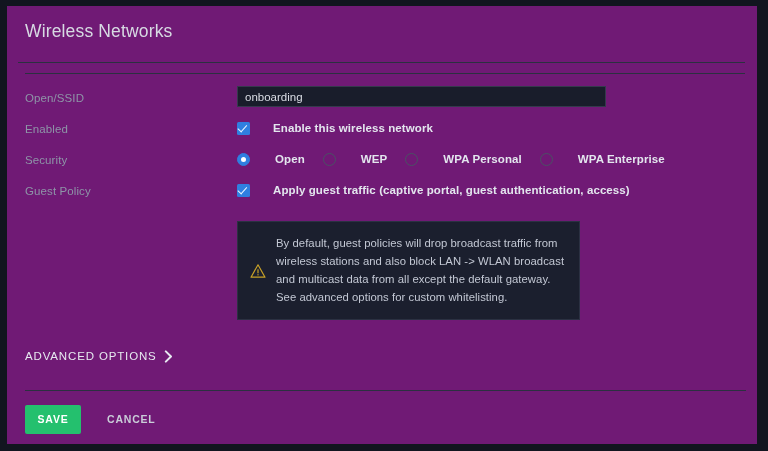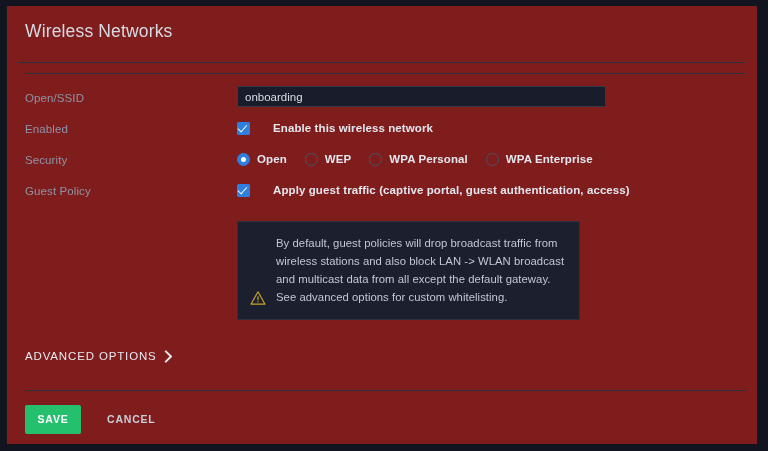--- a/index.html
+++ b/index.html
@@ -21,21 +21,21 @@
     left: 0; top: 0;
     width: 768px;
     height: 451px;
     background: #12151f;
     padding: 6px 11px 7px 7px;
   }
 
   .panel {
     width: 100%;
     height: 100%;
-    background: #7f1d1d;
+    background: #701a75;
     position: relative;
     overflow: hidden;
   }
 
   
   .panel-header {
     padding: 14px 20px 0 18px;
     height: 46px;
   }
   .panel-title {
@@ -132,20 +132,21 @@
     margin-left: 23px;
     letter-spacing: 0.1px;
     cursor: pointer;
   }
 
   
   .radio-item {
     display: flex;
     margin-right: 18px;
     cursor: pointer;
+    gap: 18px;
   }
   .radio {
     width: 13px;
     height: 13px;
     border-radius: 50%;
     border: 1.5px solid #4a5164;
     background: transparent;
     flex: 0 0 13px;
     position: relative;
   }
@@ -174,21 +175,21 @@
   
   .notice-wrap {
     padding: 11px 0 0 230px;
   }
   .notice {
     width: 343px;
     border: 1px solid #2b3142;
     background: #1b1f2e;
     padding: 12px 14px 13px 12px;
     display: flex;
-    align-items: flex-end;
+    align-items: center;
   }
   .warn-icon {
     flex: 0 0 16px;
     width: 16px;
     height: 16px;
     margin-top: 1px;
   }
   .notice-text {
     margin-left: 10px;
     font-size: 11.3px;

